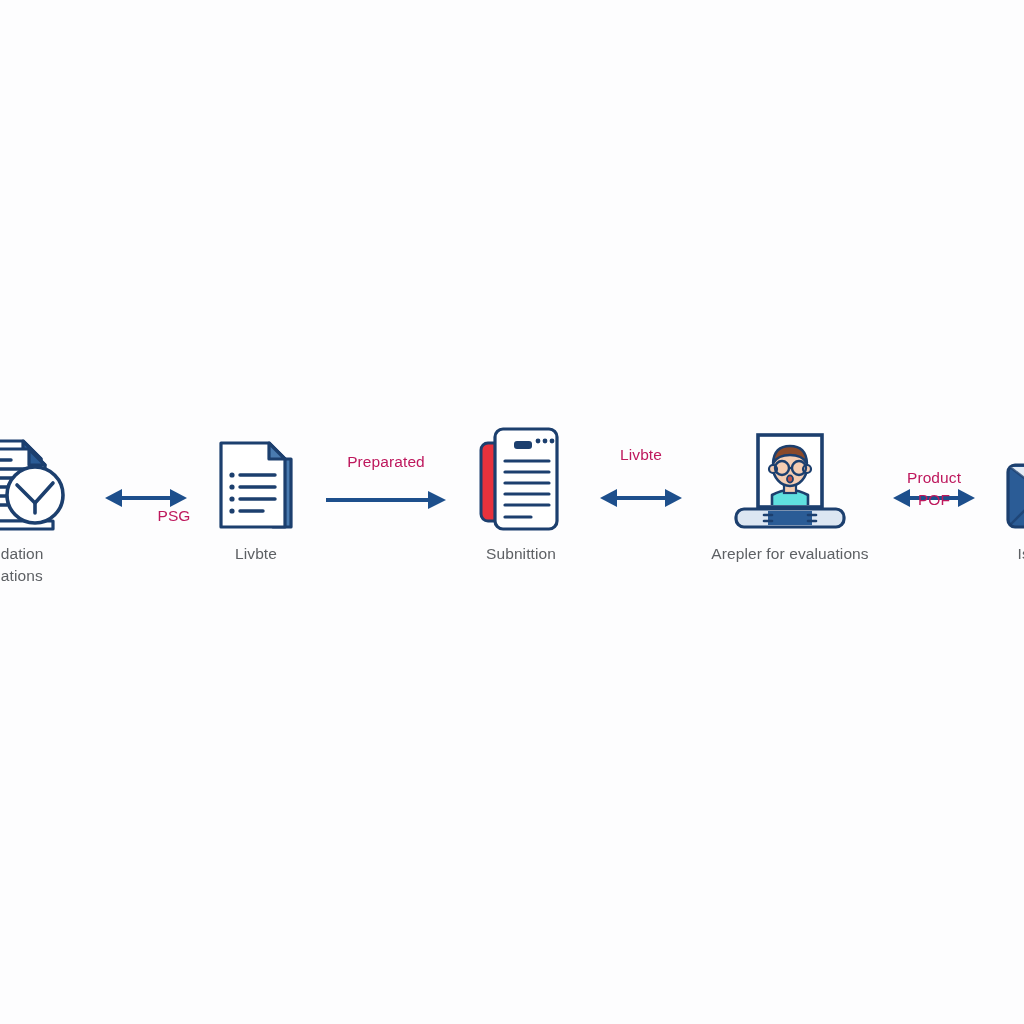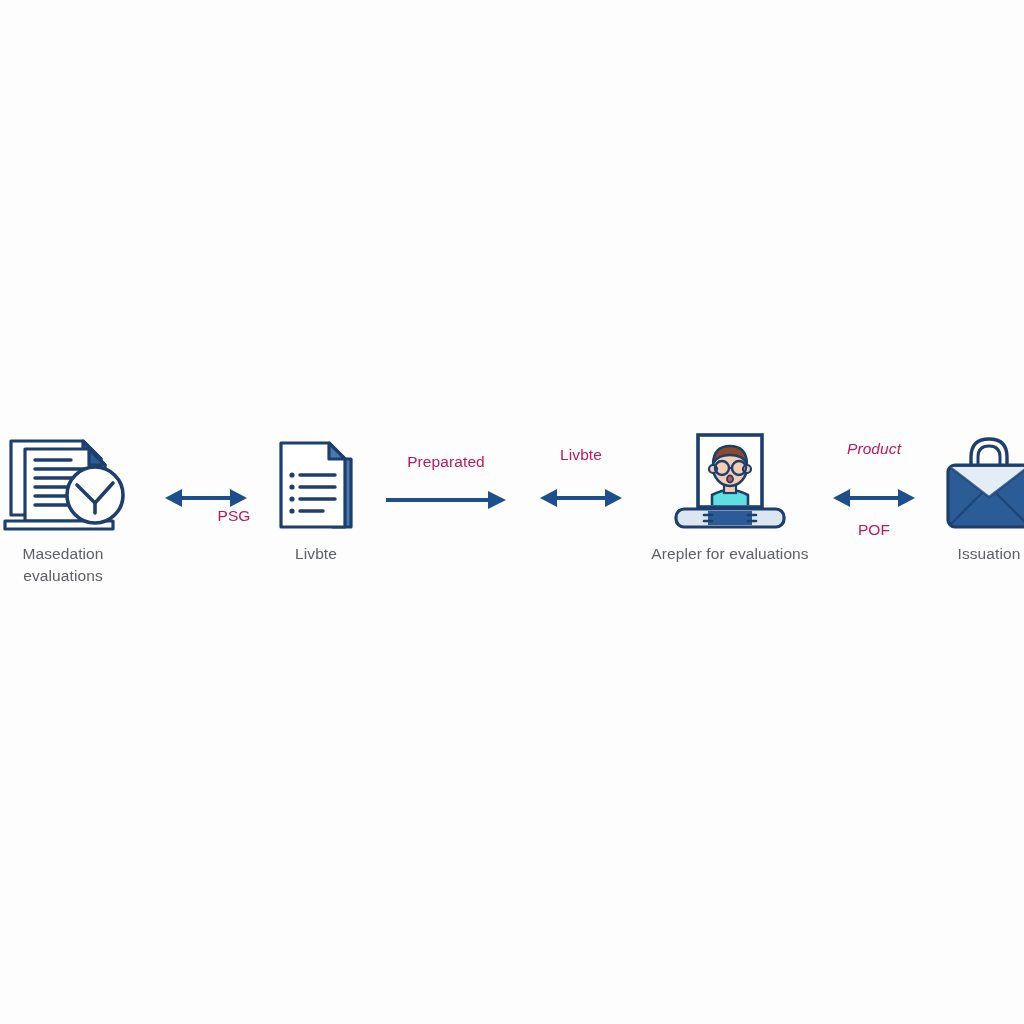--- a/index.html
+++ b/index.html
@@ -171,20 +171,48 @@
 
     <div class="connector" style="width:150px;">
       <span class="arrow-top-label" style="top:28px;">Preparated</span>
       <svg class="arrow-svg" width="124" height="22" viewBox="0 0 124 22" style="margin-bottom:22px;">
         <line x1="2" y1="11" x2="108" y2="11" stroke="#1d4f8c" stroke-width="4"></line>
         <path d="M122 11 L104 2 L104 20 Z" fill="#1d4f8c"></path>
       </svg>
       <span class="arrow-bottom-label" style="bottom:14px;"></span>
     </div>
 
+    <div class="stage" style="width:120px;">
+      <div class="stage-icon">
+        <svg width="100" height="108" viewBox="0 0 100 108" aria-hidden="true">
+
+          <rect x="10" y="18" width="34" height="78" rx="7" fill="#e8323c" stroke="#1c3f6e" stroke-width="3"></rect>
+
+          <rect x="24" y="4" width="62" height="100" rx="8" fill="#ffffff" stroke="#1c3f6e" stroke-width="3.2"></rect>
+
+          <rect x="43" y="16" width="18" height="8" rx="3" fill="#1c3f6e"></rect>
+
+          <g fill="#1c3f6e">
+            <circle cx="67" cy="16" r="2.4"></circle>
+            <circle cx="74" cy="16" r="2.4"></circle>
+            <circle cx="81" cy="16" r="2.4"></circle>
+          </g>
+
+          <g stroke="#1c3f6e" stroke-width="3.2" stroke-linecap="round">
+            <line x1="34" y1="36" x2="78" y2="36"></line>
+            <line x1="34" y1="47" x2="78" y2="47"></line>
+            <line x1="34" y1="58" x2="78" y2="58"></line>
+            <line x1="34" y1="69" x2="78" y2="69"></line>
+            <line x1="34" y1="80" x2="78" y2="80"></line>
+            <line x1="34" y1="92" x2="60" y2="92"></line>
+          </g>
+        </svg>
+      </div>
+      <div class="stage-label">Subnittion</div>
+    </div>
 
     <div class="connector" style="width:120px;">
       <span class="arrow-top-label" style="top:21px;">Livbte</span>
       <svg class="arrow-svg" width="86" height="26" viewBox="0 0 86 26" style="margin-bottom:22px;">
         <line x1="15" y1="13" x2="71" y2="13" stroke="#1d4f8c" stroke-width="4"></line>
         <path d="M2 13 L19 4 L19 22 Z" fill="#1d4f8c"></path>
         <path d="M84 13 L67 4 L67 22 Z" fill="#1d4f8c"></path>
       </svg>
       <span class="arrow-bottom-label" style="bottom:14px;"></span>
     </div>
@@ -225,27 +253,27 @@
             <line x1="32" y1="88" x2="40" y2="88"></line>
             <line x1="76" y1="82" x2="84" y2="82"></line>
             <line x1="76" y1="88" x2="84" y2="88"></line>
           </g>
         </svg>
       </div>
       <div class="stage-label">Arepler for evaluations</div>
     </div>
 
     <div class="connector" style="width:110px;">
-      <span class="arrow-top-label" style="top:15px;font-style:italic;">Product</span>
+      <span class="arrow-top-label" style="top:44px;">Product</span>
       <svg class="arrow-svg" width="86" height="26" viewBox="0 0 86 26" style="margin-bottom:22px;">
         <line x1="15" y1="13" x2="71" y2="13" stroke="#1d4f8c" stroke-width="4"></line>
         <path d="M2 13 L19 4 L19 22 Z" fill="#1d4f8c"></path>
         <path d="M84 13 L67 4 L67 22 Z" fill="#1d4f8c"></path>
       </svg>
-      <span class="arrow-bottom-label" style="bottom:0;">POF</span>
+      <span class="arrow-bottom-label" style="bottom:30px;">POF</span>
     </div>
 
     <div class="stage" style="width:120px;">
       <div class="stage-icon">
         <svg width="102" height="100" viewBox="0 0 102 100" aria-hidden="true">
 
           <path d="M33 34 V24 Q33 6 51 6 Q69 6 69 24 V34" fill="none" stroke="#1c3f6e" stroke-width="3.4"></path>
           <path d="M40 34 V24 Q40 13 51 13 Q62 13 62 24 V34" fill="none" stroke="#1c3f6e" stroke-width="3"></path>
 
           <rect x="10" y="32" width="82" height="62" rx="7" fill="#2b5c96" stroke="#1c3f6e" stroke-width="3.2"></rect>

